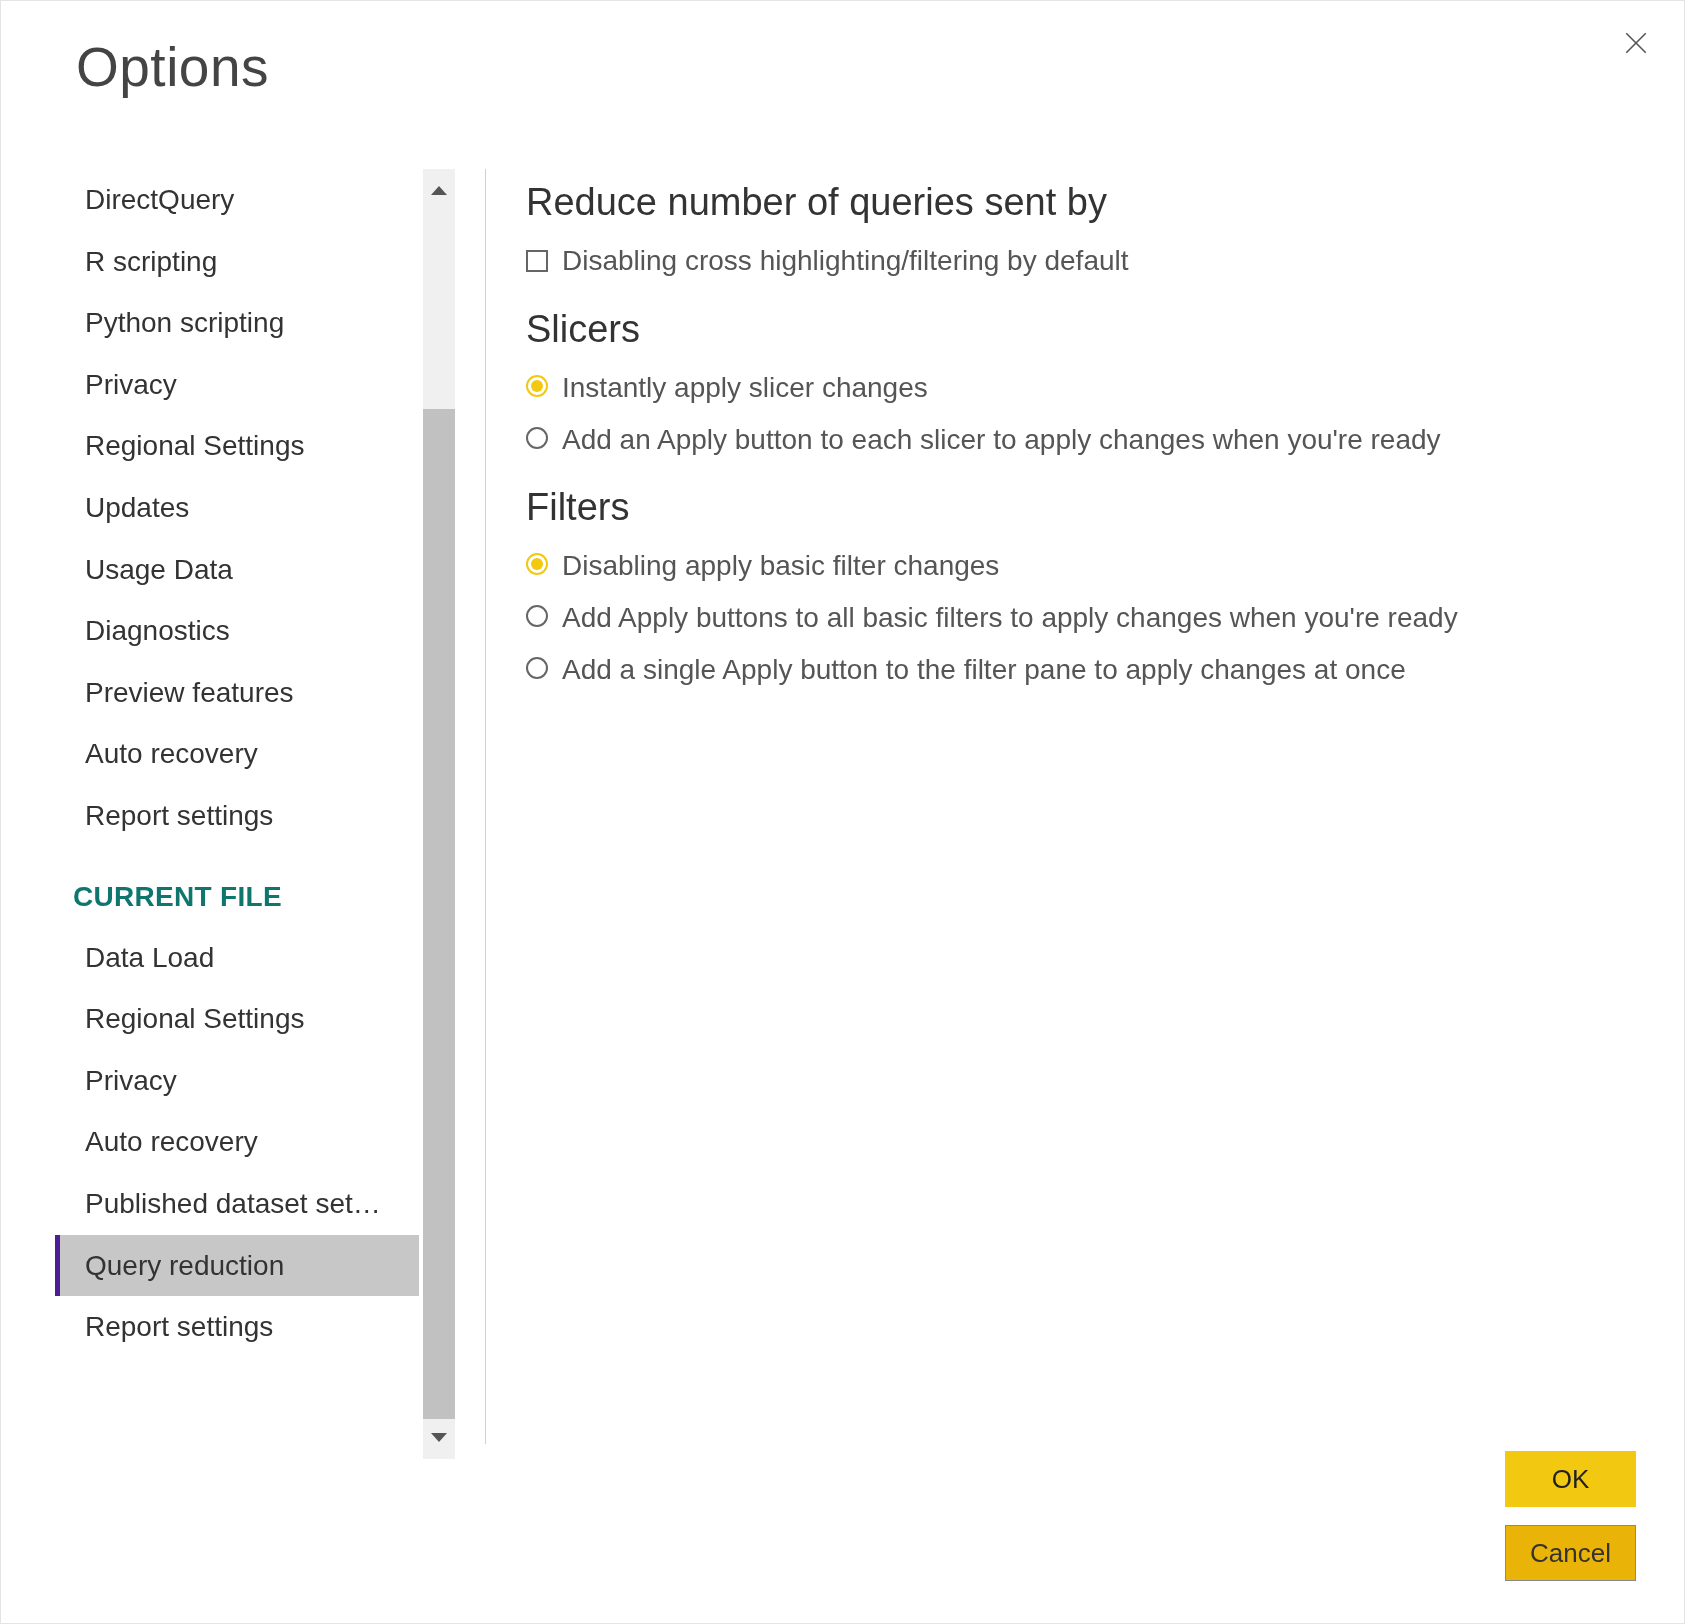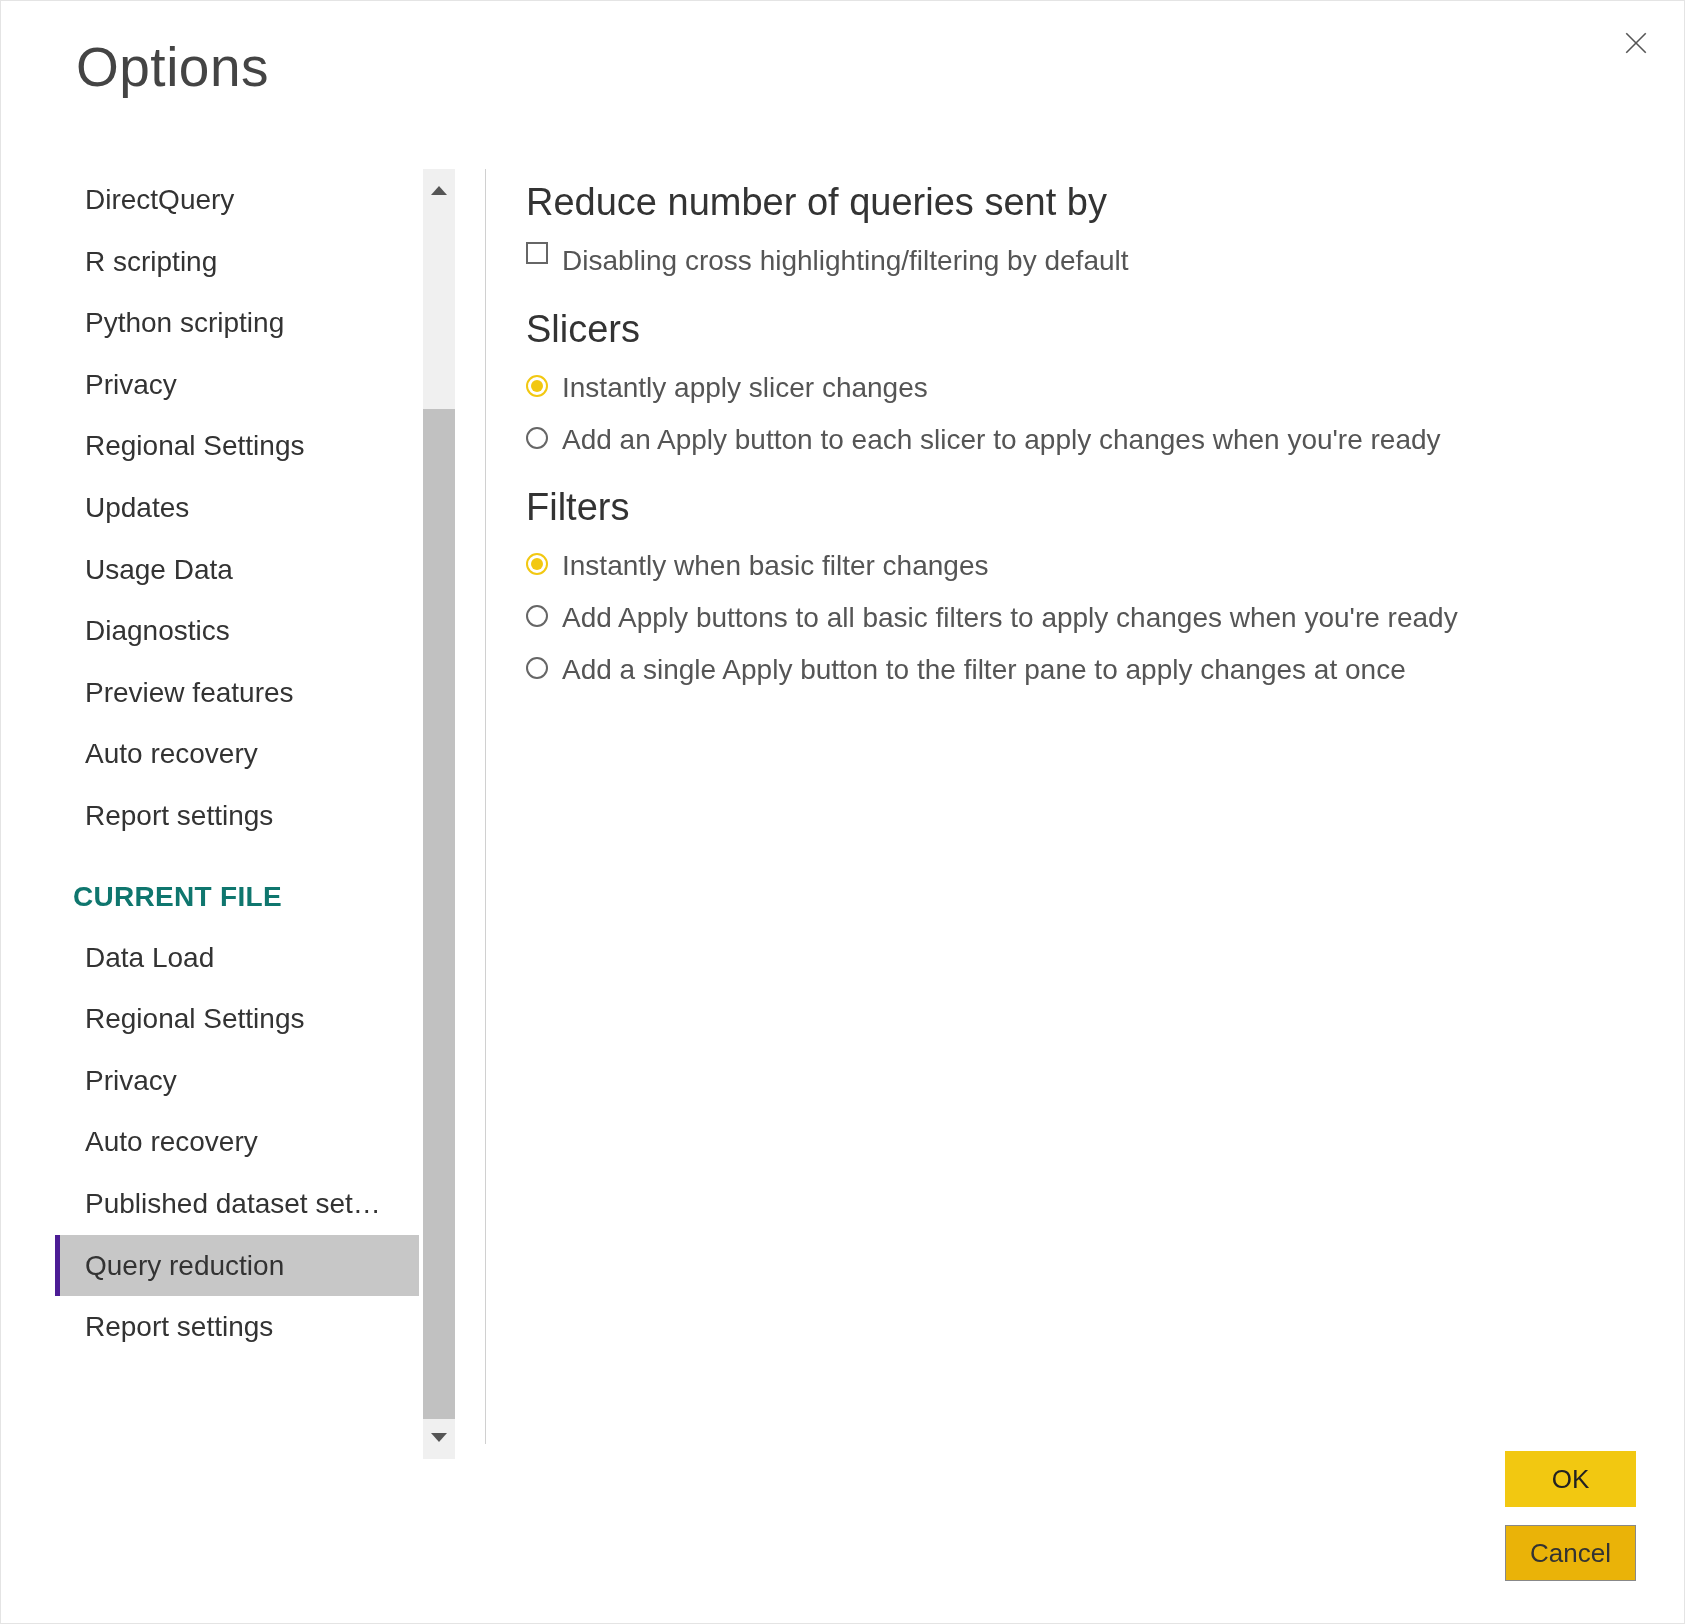--- a/index.html
+++ b/index.html
@@ -110,20 +110,21 @@
     .section-title {
       font-size: 38px;
       font-weight: 400;
       color: #333;
       margin-bottom: 18px;
       margin-top: 6px;
     }
     .section-title.secondary { margin-top: 28px; }
     .checkbox-row {
       display: flex;
+      align-items: center;
       margin-bottom: 10px;
     }
     .cb {
       width: 22px; height: 22px;
       border: 2px solid #666;
       margin-right: 14px;
       flex-shrink: 0;
     }
     .opt-label {
       font-size: 28px;
@@ -250,21 +251,21 @@
       <div class="opt-label">Instantly apply slicer changes</div>
     </div>
     <div class="radio-row">
       <div class="radio"></div>
       <div class="opt-label">Add an Apply button to each slicer to apply changes when you're ready</div>
     </div>
 
     <div class="section-title secondary">Filters</div>
     <div class="radio-row">
       <div class="radio selected"></div>
-      <div class="opt-label">Instantly when basic filter changes</div>
+      <div class="opt-label">Disabling apply basic filter changes</div>
     </div>
     <div class="radio-row">
       <div class="radio"></div>
       <div class="opt-label">Add Apply buttons to all basic filters to apply changes when you're ready</div>
     </div>
     <div class="radio-row">
       <div class="radio"></div>
       <div class="opt-label">Add a single Apply button to the filter pane to apply changes at once</div>
     </div>
   </div>

